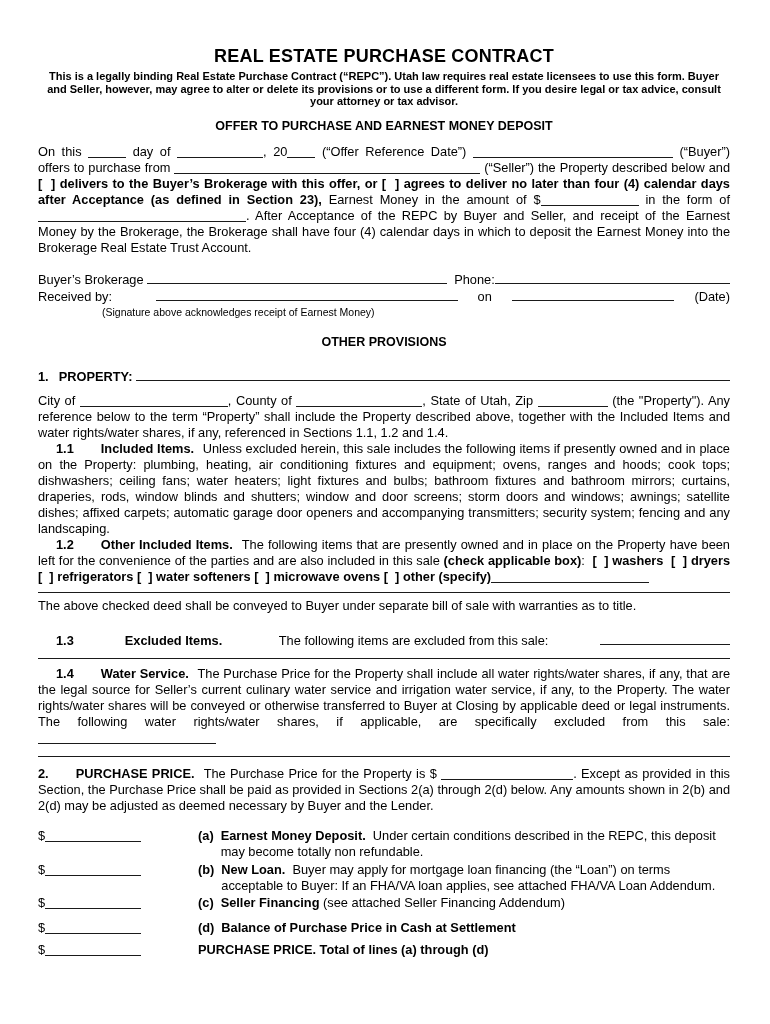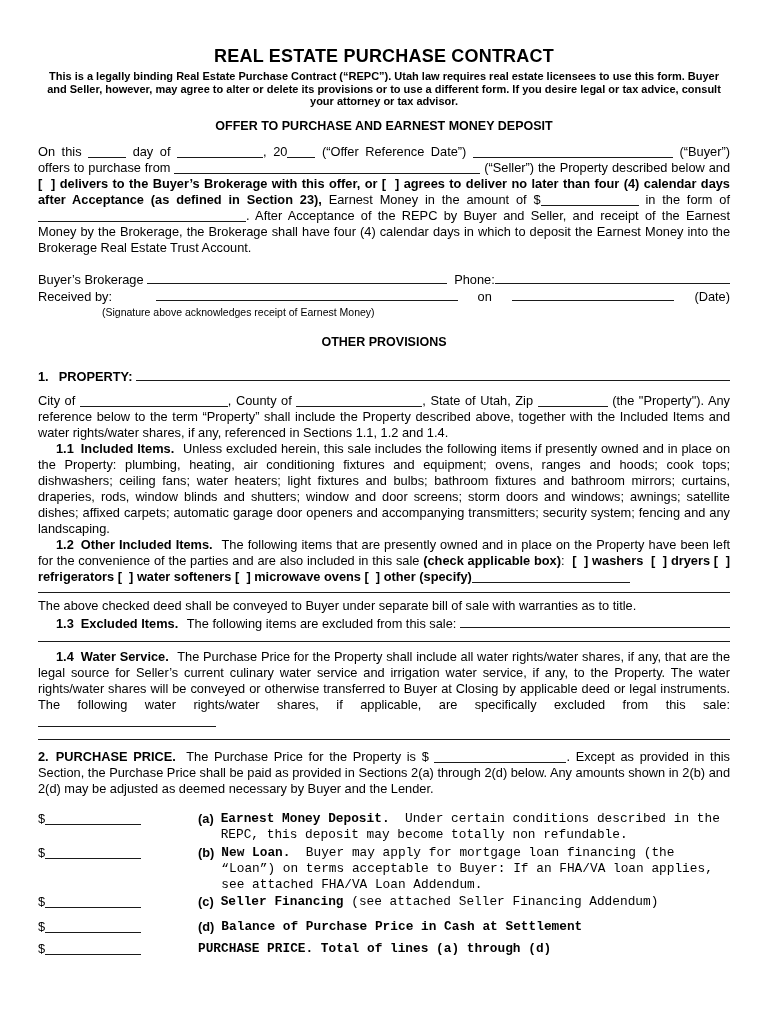--- a/index.html
+++ b/index.html
@@ -43,40 +43,40 @@
   .caption{
     font-size:10.5px;line-height:12px;margin:1px 0 0 64px;
   }
   .other-head{margin-top:17px;}
   .property-line{margin-top:19px;font-weight:bold;}
   .property-line .num{margin-right:10px;}
   .property-line .blank{border-bottom-width:1.4px;}
   .also-line{margin-top:22px;}
   .city-para{margin-top:8px;}
   .sec{text-indent:18px;}
-  .secnum{font-weight:bold;padding-right:7px;}
+  .secnum{font-weight:bold;padding-right:27px;}
   .sectitle{font-weight:bold;padding-right:5px;}
   .rule{
     border-bottom:1.3px solid #1a1a1a;height:0;
   }
   .rule.r12{margin:7px 0 5px 0;}
   .rule.r13{margin:9px 0 7px 0;}
   .rule.r14{margin:10px 0 9px 0;}
   .conveyed{text-align:left;}
-  .s13-line{margin-top:1px;padding-left:18px;}
+  .s13-line{margin-top:18px;padding-left:18px;gap:24px;}
   .s2-para{margin-top:3px;}
   .price-row{
     display:flex;align-items:flex-start;
     font-size:12.8px;line-height:16px;
   }
   .price-amt{flex:0 0 142px;white-space:nowrap;}
   .price-amt .blank{width:96px;}
   .price-letter{flex:0 0 auto;font-weight:bold;margin:0 7px 0 18px;white-space:pre;}
   .price-letter:empty{margin:0 0 0 18px;}
-  .price-text{flex:1 1 auto;text-align:left;font-family:Liberation Mono, monospace;}
+  .price-text{flex:1 1 auto;text-align:left;}
   .row-a{margin-top:14px;}
   .row-b{margin-top:2px;}
   .row-c{margin-top:1px;}
   .row-d{margin-top:9px;}
   .row-t{margin-top:6px;}
 </style>
 </head>
 <body>
 
 <div class="page">

